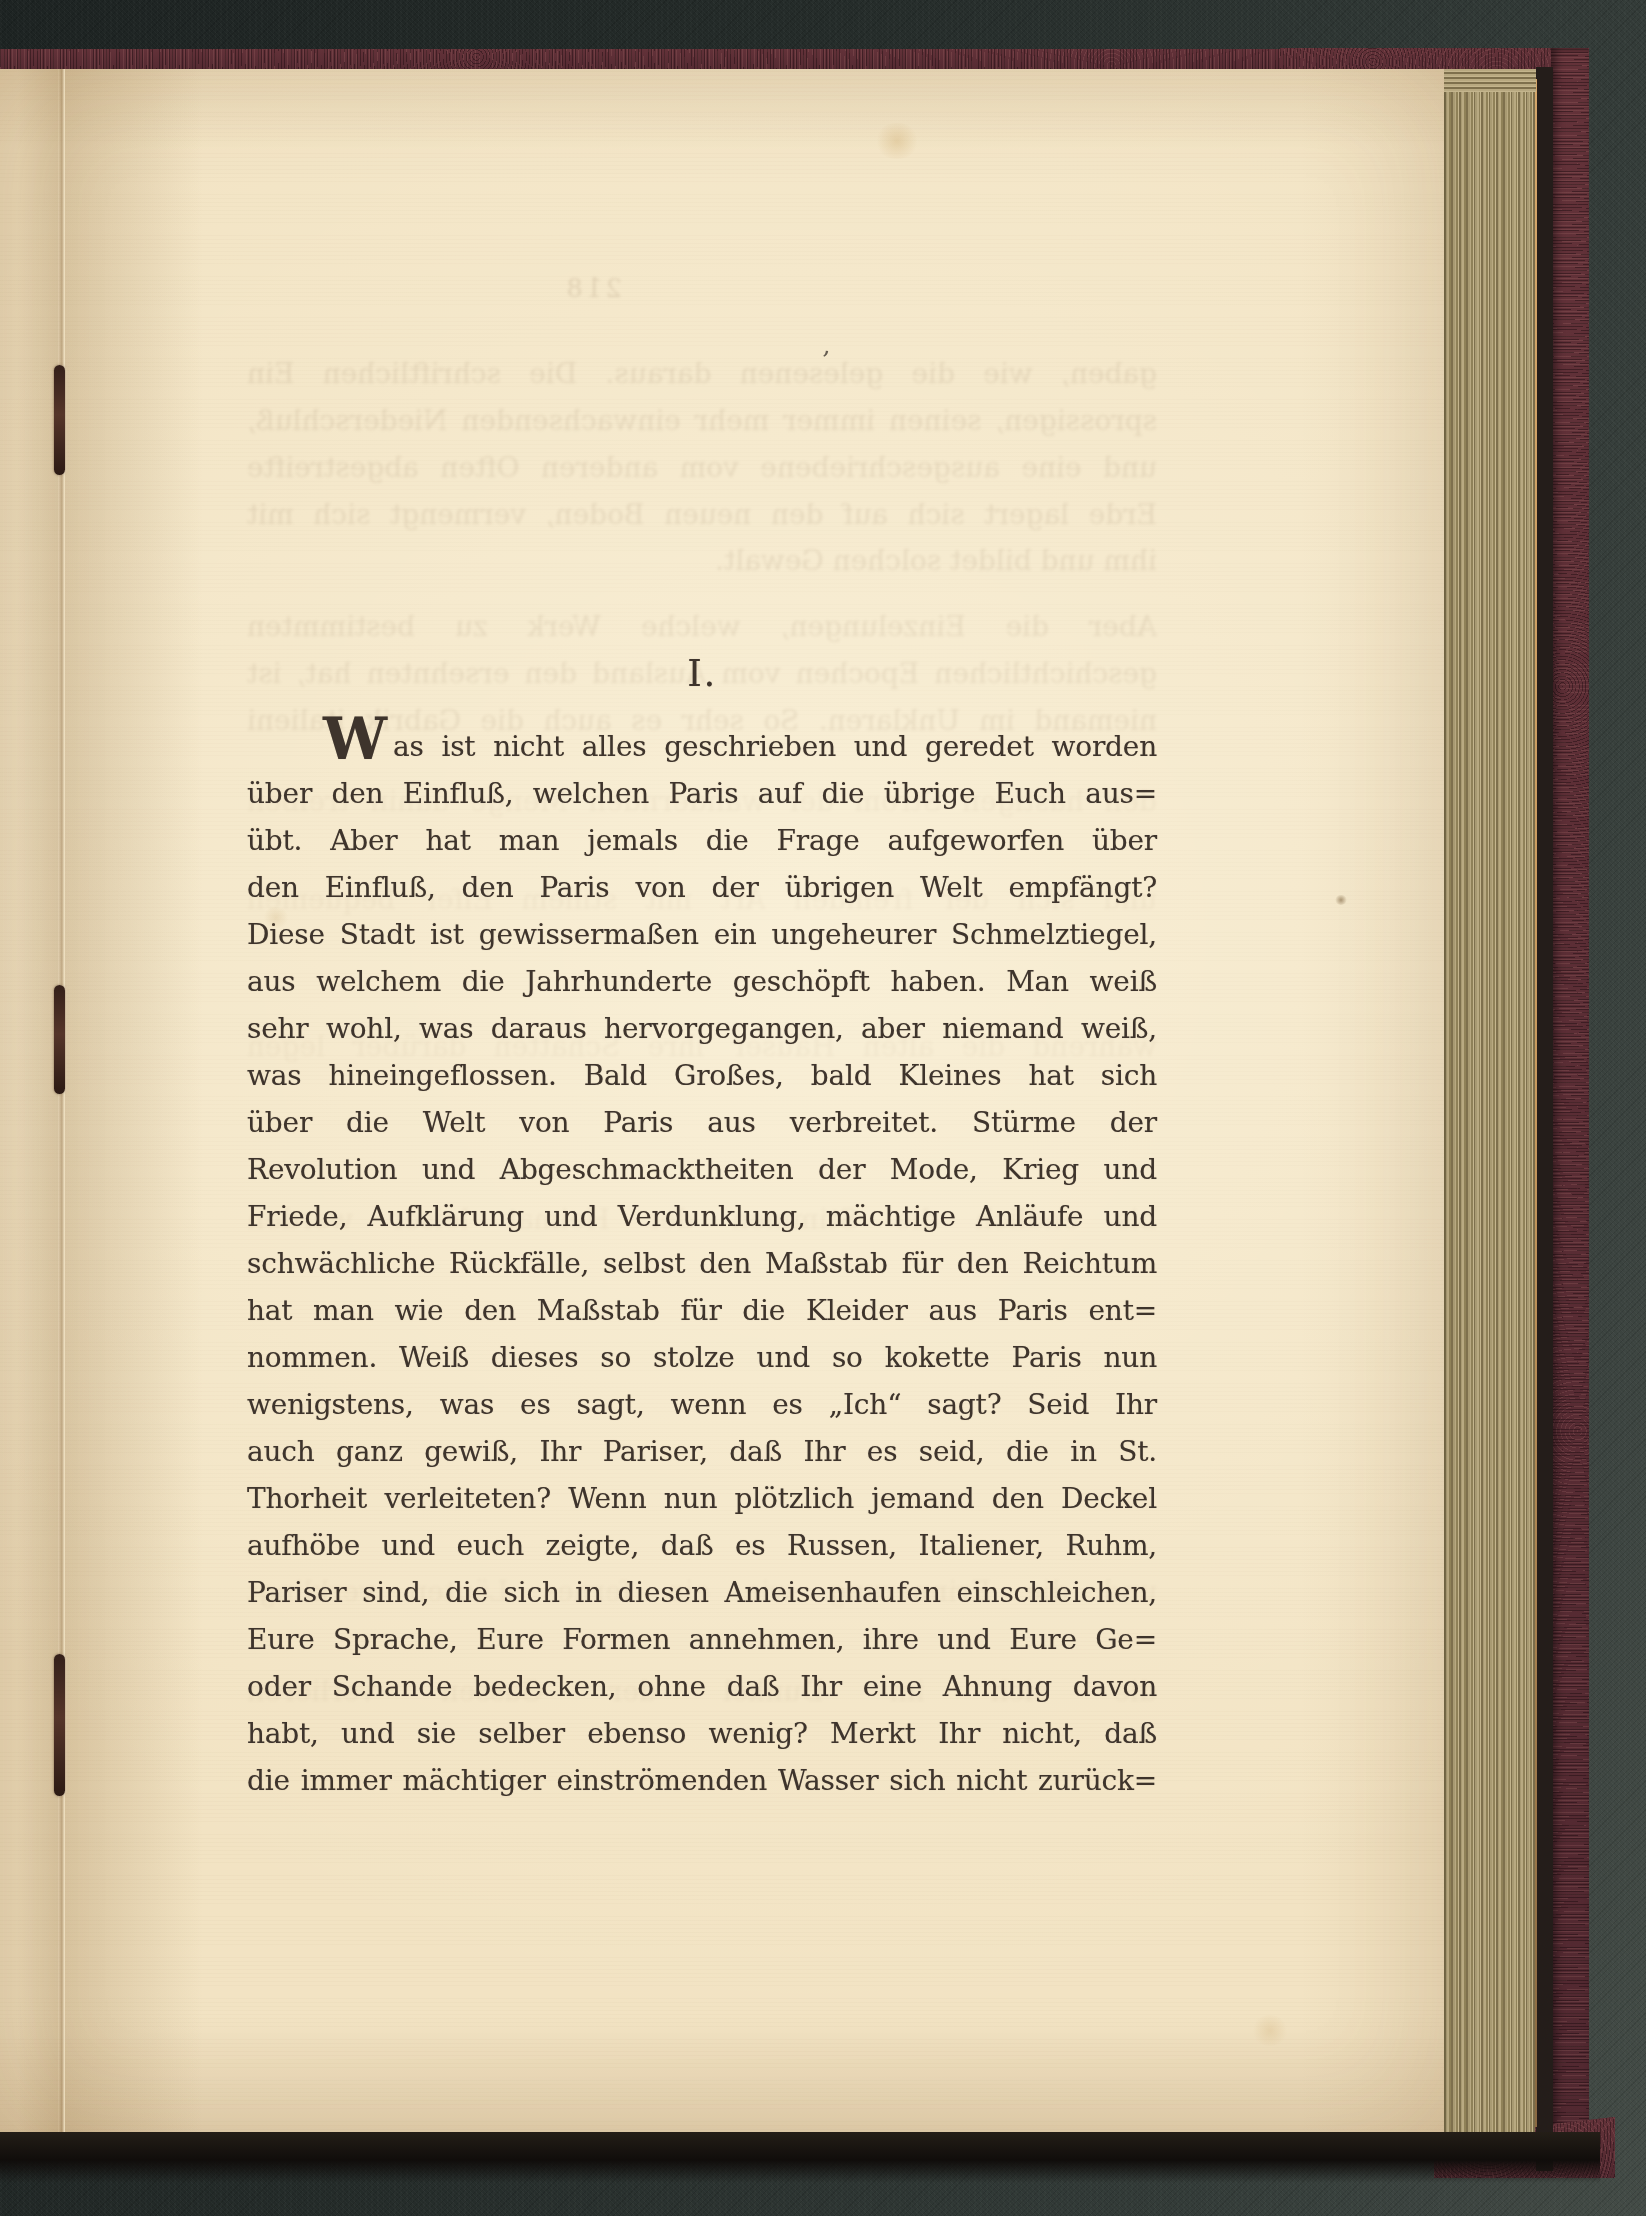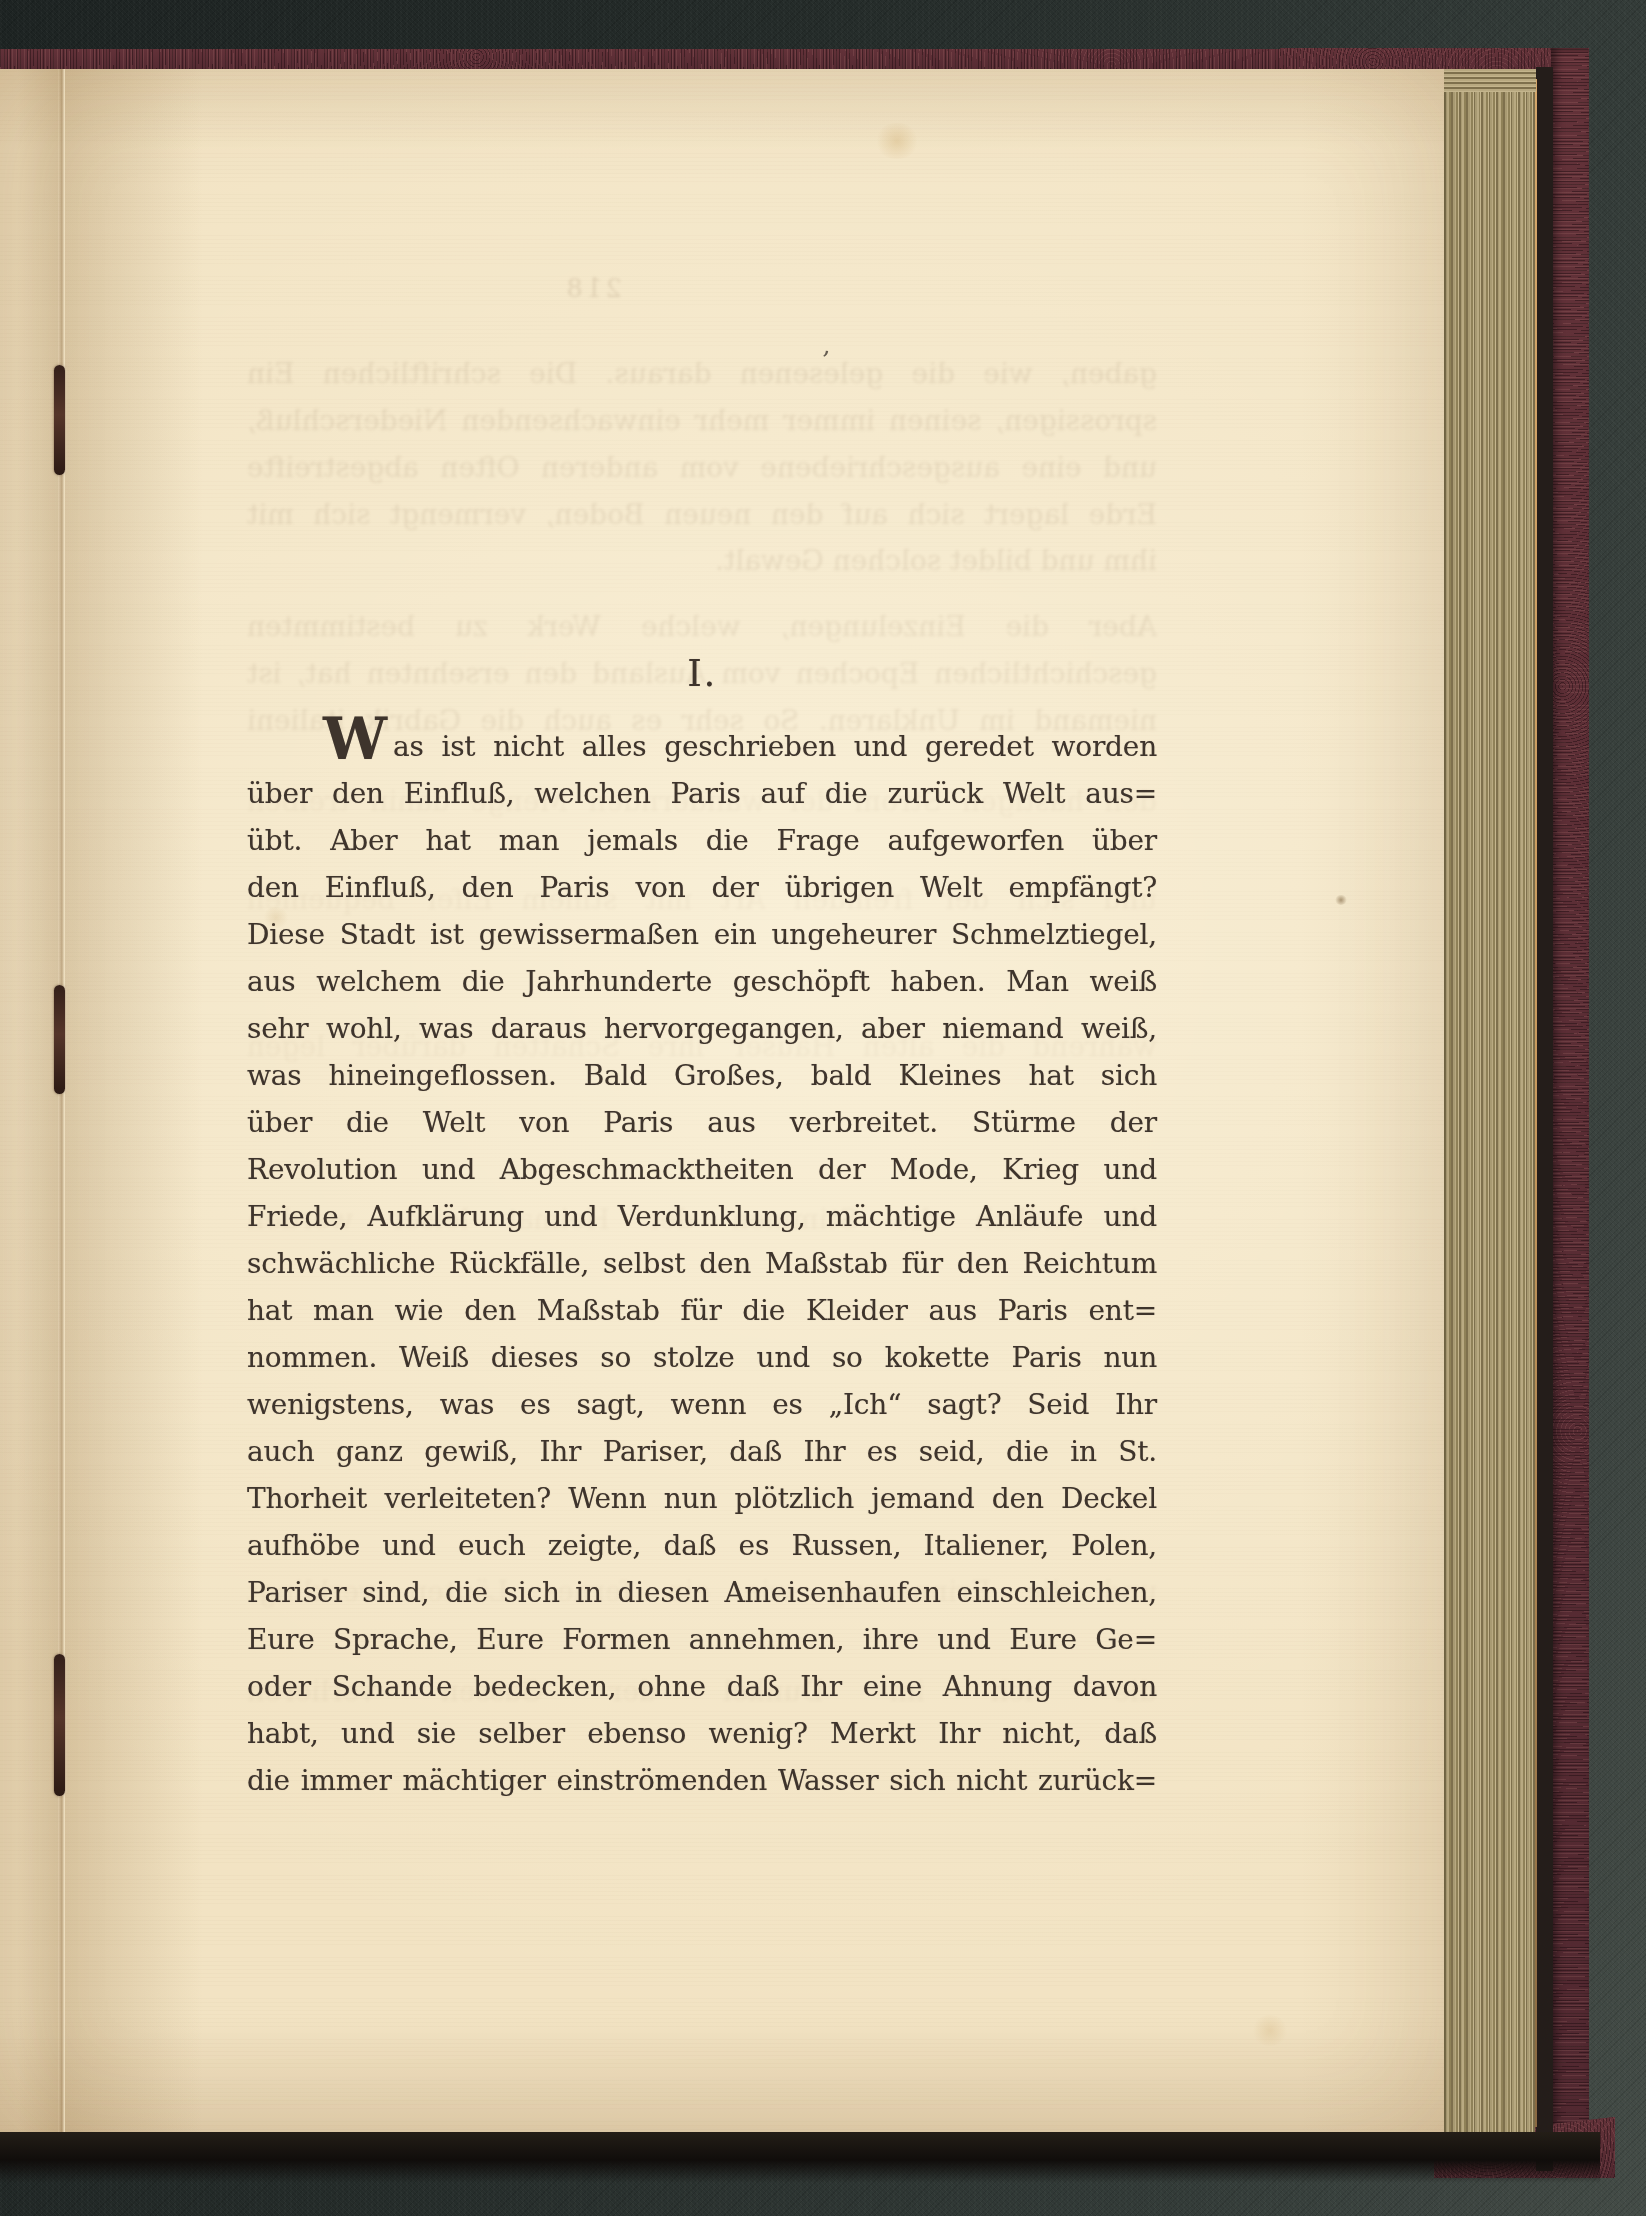--- a/index.html
+++ b/index.html
@@ -154,37 +154,37 @@
   <div class="ghost ghost-c" style="top:1196px;">bis endlich die Stimmen der Heimat leiser werden</div>
   <div class="ghost ghost-c" style="top:1568px;">und die Erinnerung wie ein fernes Läuten verklingt</div>
   <div class="ghost ghost-c" style="top:1668px;">die sich im Dunkel der Gassen verlieren</div>
 
   <div class="chapter-heading ink">I.</div>
 
   <div class="body-text ink">
     <div class="tline first-line">
       <span class="dropcap">W</span><span>as ist nicht alles geschrieben und geredet worden</span>
     </div>
-    <div class="tline">über den Einfluß, welchen Paris auf die zurück Welt aus=</div>
+    <div class="tline">über den Einfluß, welchen Paris auf die übrige Euch aus=</div>
     <div class="tline">übt.  Aber hat man jemals die Frage aufgeworfen über</div>
     <div class="tline">den Einfluß, den Paris von der übrigen Welt empfängt?</div>
     <div class="tline">Diese Stadt ist gewissermaßen ein ungeheurer Schmelztiegel,</div>
     <div class="tline">aus welchem die Jahrhunderte geschöpft haben.  Man weiß</div>
     <div class="tline">sehr wohl, was daraus hervorgegangen, aber niemand weiß,</div>
     <div class="tline">was hineingeflossen.  Bald Großes, bald Kleines hat sich</div>
     <div class="tline">über die Welt von Paris aus verbreitet.  Stürme der</div>
     <div class="tline">Revolution und Abgeschmacktheiten der Mode, Krieg und</div>
     <div class="tline">Friede, Aufklärung und Verdunklung, mächtige Anläufe und</div>
     <div class="tline">schwächliche Rückfälle, selbst den Maßstab für den Reichtum</div>
     <div class="tline">hat man wie den Maßstab für die Kleider aus Paris ent=</div>
     <div class="tline">nommen.  Weiß dieses so stolze und so kokette Paris nun</div>
     <div class="tline">wenigstens, was es sagt, wenn es „Ich“ sagt?  Seid Ihr</div>
     <div class="tline">auch ganz gewiß, Ihr Pariser, daß Ihr es seid, die in St.</div>
     <div class="tline">Thorheit verleiteten?  Wenn nun plötzlich jemand den Deckel</div>
-    <div class="tline">aufhöbe und euch zeigte, daß es Russen, Italiener, Polen,</div>
+    <div class="tline">aufhöbe und euch zeigte, daß es Russen, Italiener, Ruhm,</div>
     <div class="tline">Pariser sind, die sich in diesen Ameisenhaufen einschleichen,</div>
     <div class="tline">Eure Sprache, Eure Formen annehmen, ihre und Eure Ge=</div>
     <div class="tline">oder Schande bedecken, ohne daß Ihr eine Ahnung davon</div>
     <div class="tline">habt, und sie selber ebenso wenig?  Merkt Ihr nicht, daß</div>
     <div class="tline">die immer mächtiger einströmenden Wasser sich nicht zurück=</div>
   </div>
 
   <div class="ink-mark">’</div>
   <div class="fox fox1"></div>
   <div class="fox fox2"></div>

